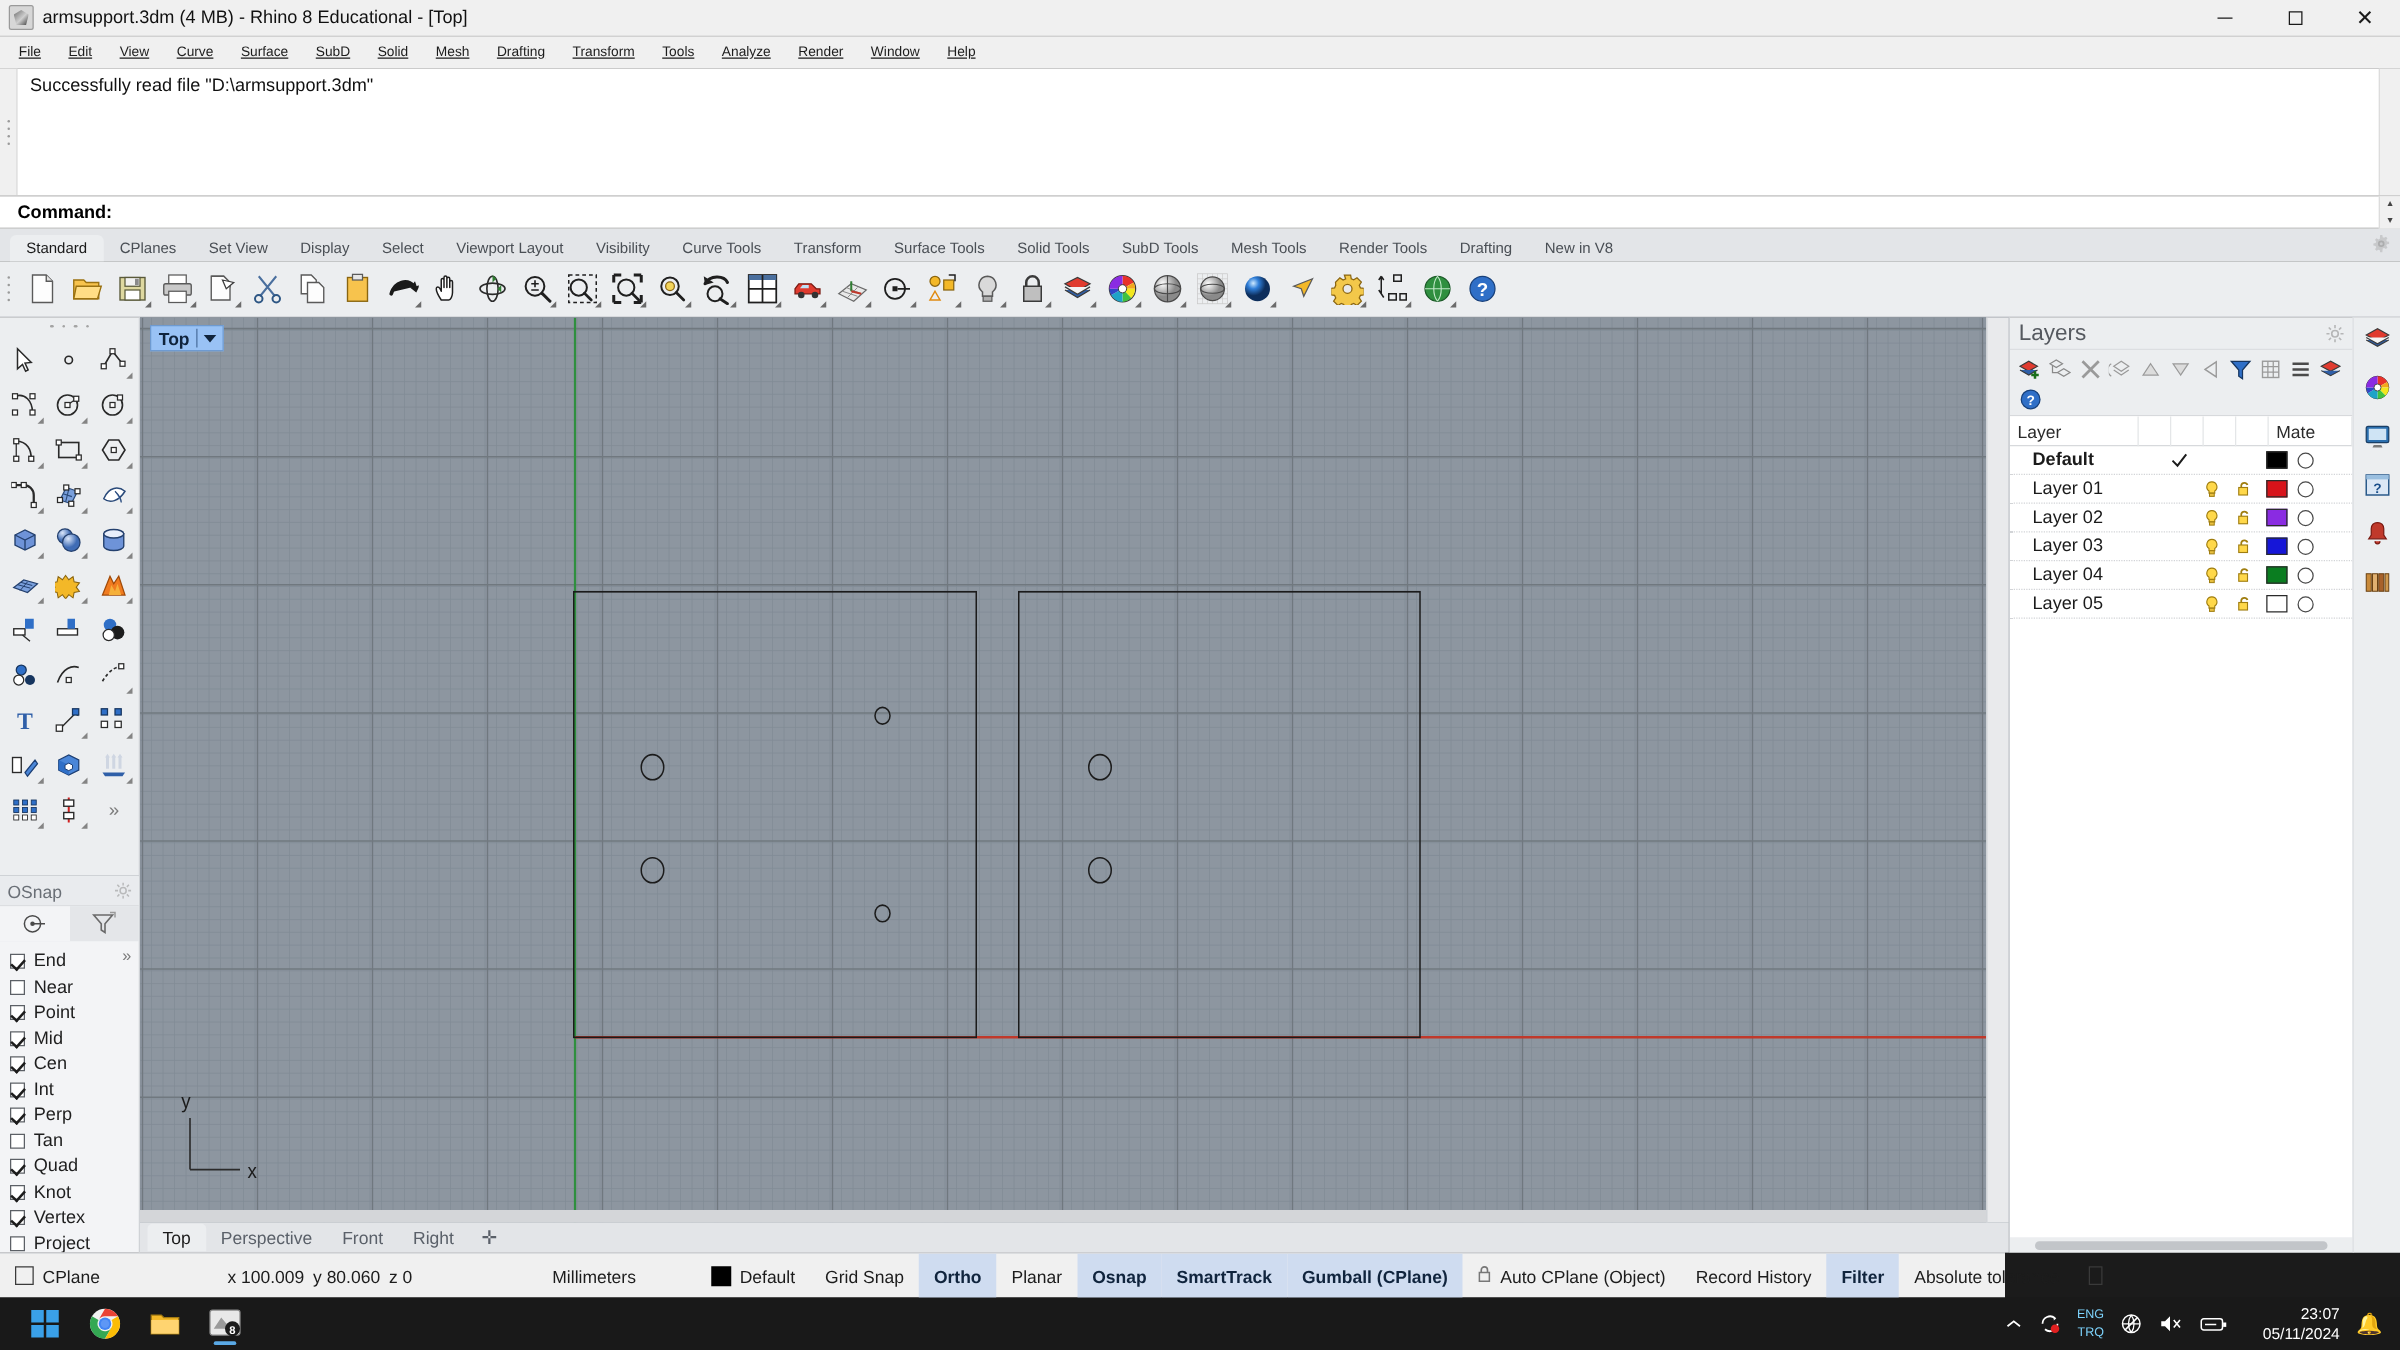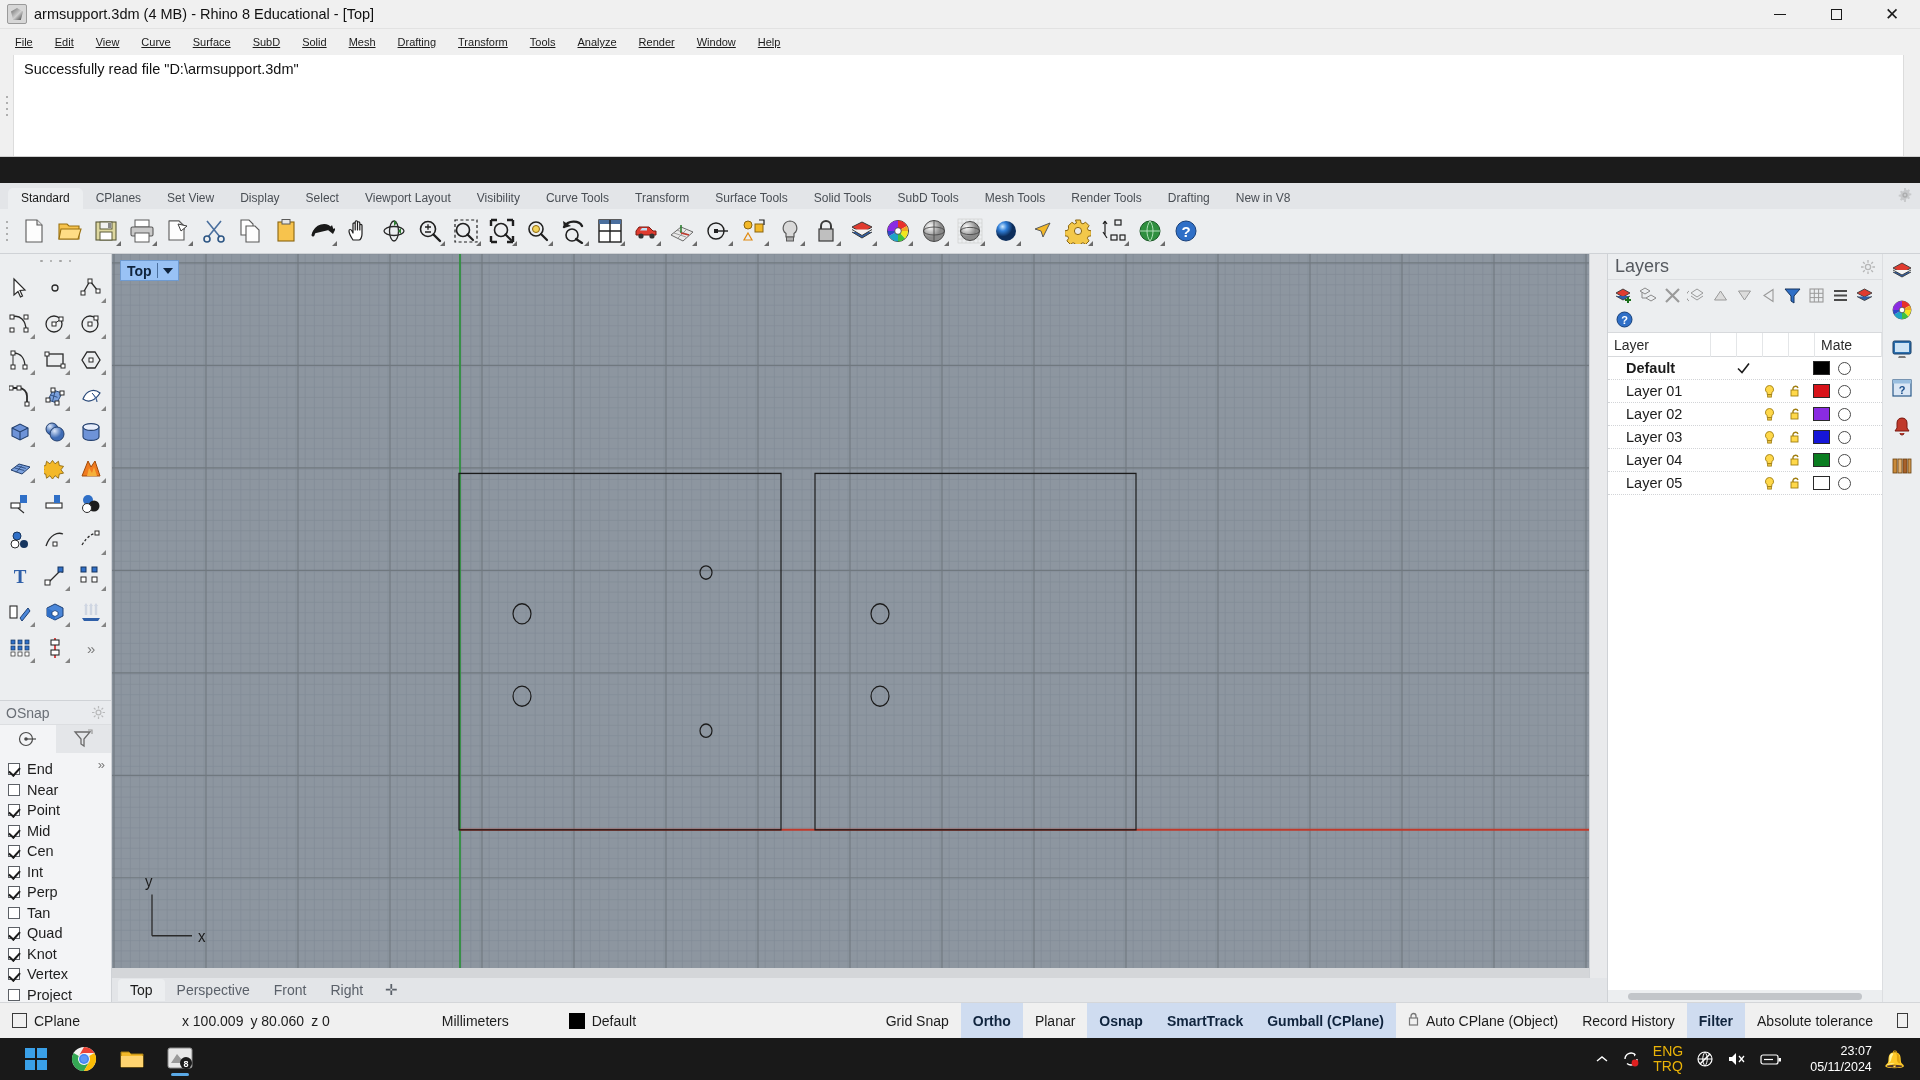--- a/index.html
+++ b/index.html
@@ -267,21 +267,21 @@
   }
   .layers-bottom-scroll i { display:block; height:7px; width:100%; background:#c2c5c9; border-radius:4px; }
   .panel-rail {
     width:38px; background:#eceef0; border-left:1px solid #dcdee1;
     display:flex; flex-direction:column; align-items:center; padding-top:4px; gap:13px;
   }
   .rail-ic { width:26px; height:26px; display:flex; align-items:center; justify-content:center;}
 
   
   .statusbar {
-    position:absolute; left:0; bottom:42px; width:1920px; height:36px;
+    position:absolute; left:0; bottom:42px; width:1604px; height:36px;
     background:#f0f0f0; border-top:1px solid #d4d6d9;
     display:flex; align-items:center; font-size:14px; color:#1c1c1c;
   }
   .sb-seg { padding:0 12px; height:36px; display:flex; align-items:center; gap:7px; white-space:nowrap;}
   .sb-seg.tog { font-size:14px; }
   .sb-seg.tog.on { background:#cfdcf0; font-weight:bold; color:#10243d; }
   .sb-sq { width:15px; height:15px; border:1.6px solid #3a3a3a; }
   .sb-swatch { width:16px; height:16px; background:#000; }
 
   
@@ -291,21 +291,21 @@
   }
   .tb-left { display:flex; align-items:center; gap:4px; padding-left:14px; }
   .tb-app { width:44px; height:38px; display:flex; align-items:center; justify-content:center;
     border-radius:4px; position:relative; }
   .tb-app.active:after {
     content:""; position:absolute; bottom:2px; left:50%; transform:translateX(-50%);
     width:18px; height:3px; background:#5aa9e6; border-radius:2px;
   }
   .tray { margin-left:auto; display:flex; align-items:center; gap:13px; padding-right:14px; color:#fff; }
   .tray-ic { display:flex; align-items:center; justify-content:center; }
-  .tray-lang { font-size:14px; line-height:15px; text-align:center; color:#eab308; }
+  .tray-lang { font-size:10px; line-height:15px; text-align:right; color:#7dd3fc; }
   .tray-clock { font-size:12.5px; line-height:16px; text-align:right; color:#fff;margin-left:15px; }
   .bell { color:#8fe3e8; font-size:17px; }
 </style>
 </head>
 <body>
 
 <div id="app">
 
   <div class="titlebar">
     <div class="title-ico"></div>
@@ -347,20 +347,28 @@
         <i class="cmd-grip-dot"></i>
         <i class="cmd-grip-dot"></i>
         <i class="cmd-grip-dot"></i>
     </div>
     <div class="cmdhist-body">
       <div class="cmdhist-line">Successfully read file "D:\armsupport.3dm"</div>
       <div class="cmdhist-scroll"></div>
     </div>
   </div>
 
+  <div class="cmdline">
+    <div class="cmdline-label">Command:</div>
+    <div class="cmdline-input"></div>
+    <div class="cmdline-spin">
+      <div>▲</div>
+        <div>▼</div>
+    </div>
+  </div>
 
   <div class="tb-tabs" id="tbtabs">
     <div class="tb-tab active">Standard</div>
       <div class="tb-tab">CPlanes</div>
       <div class="tb-tab">Set View</div>
       <div class="tb-tab">Display</div>
       <div class="tb-tab">Select</div>
       <div class="tb-tab">Viewport Layout</div>
       <div class="tb-tab">Visibility</div>
       <div class="tb-tab">Curve Tools</div>

